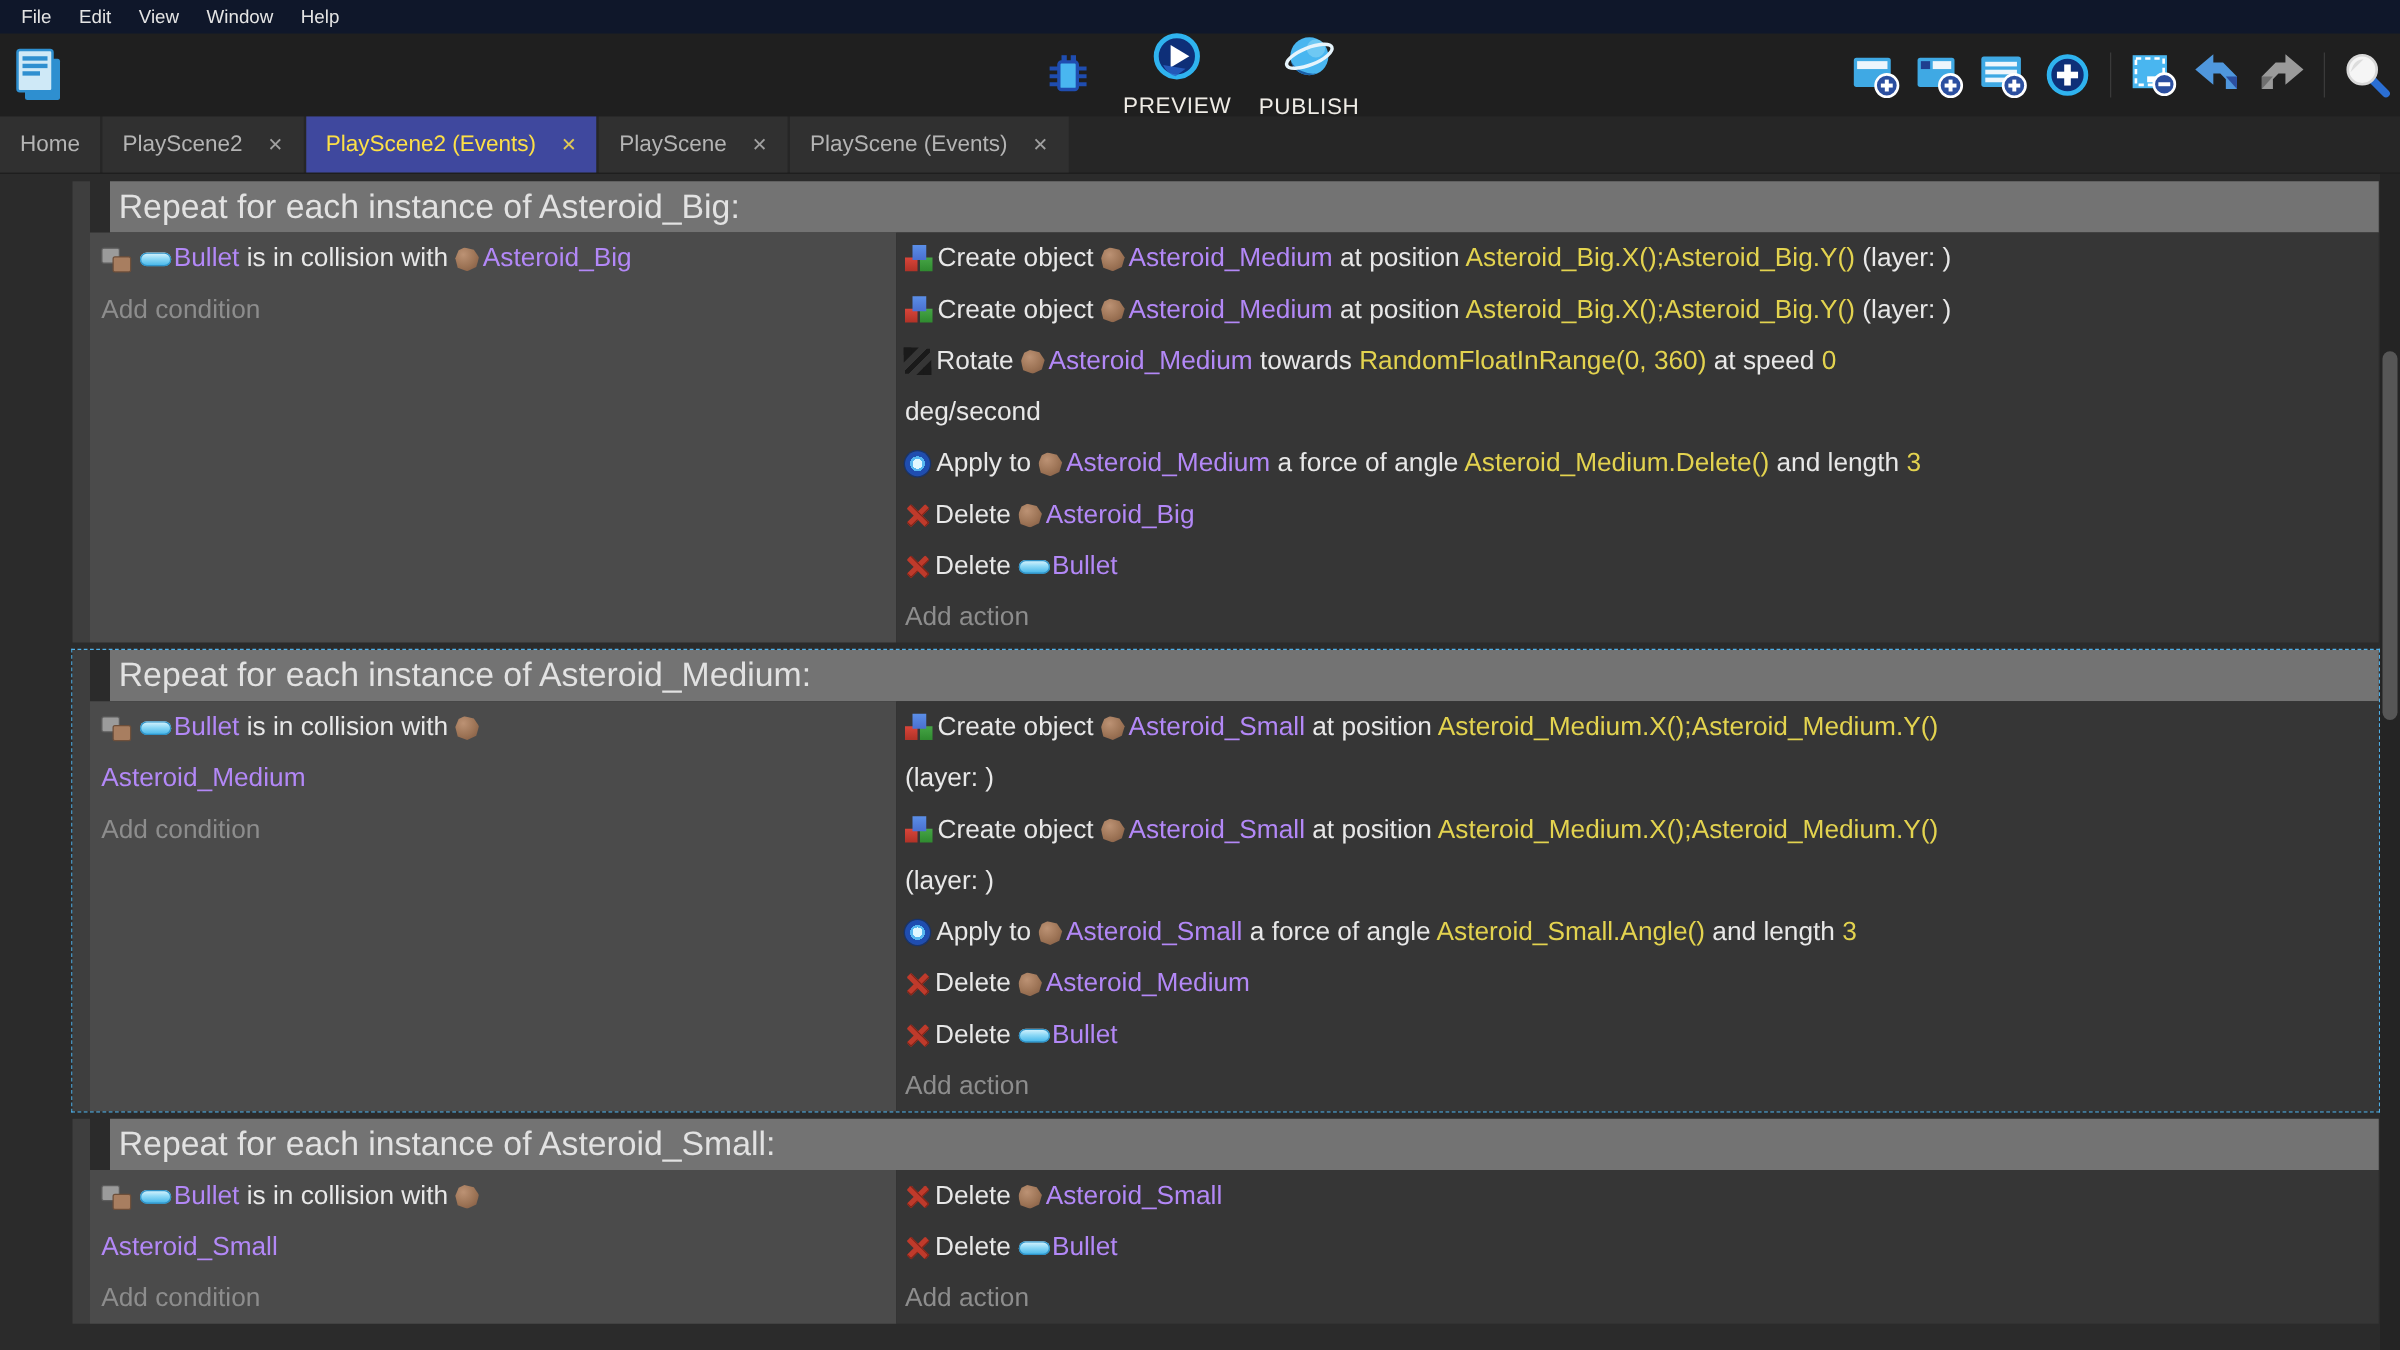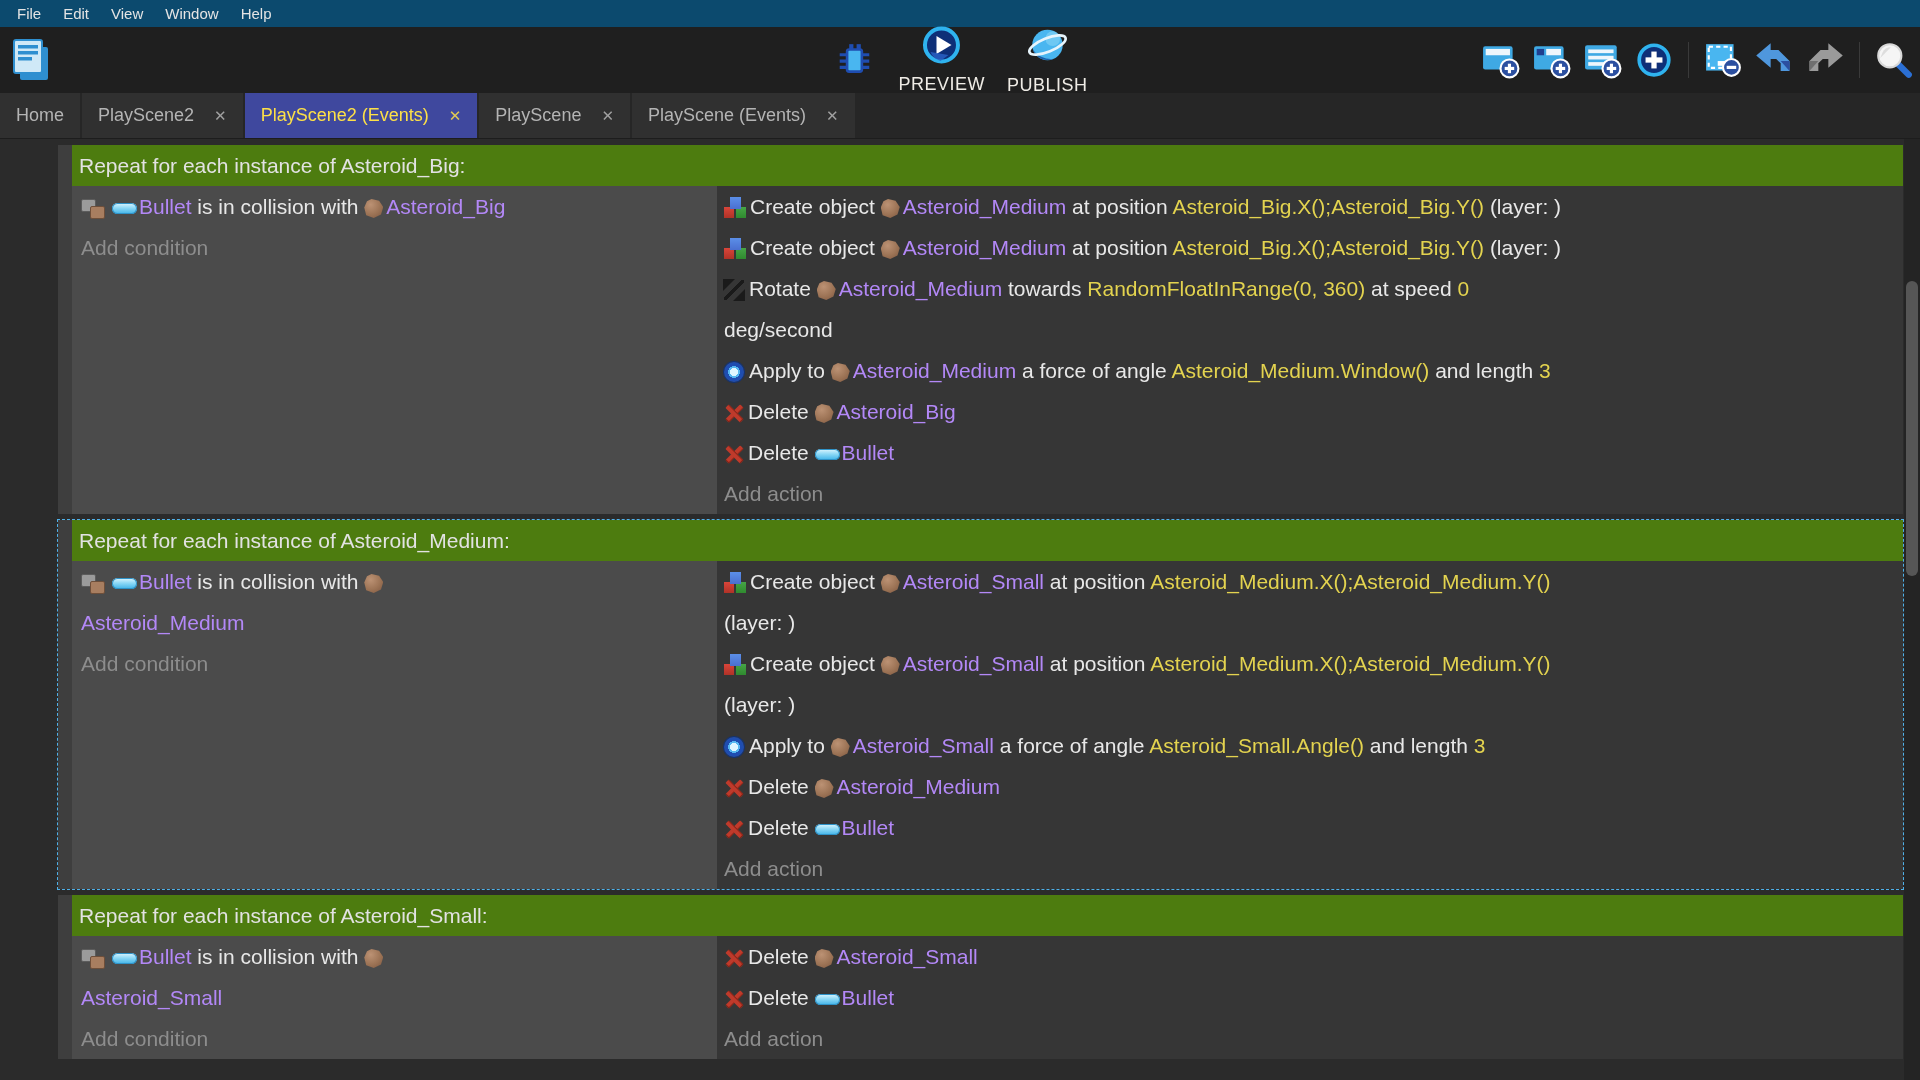--- a/index.html
+++ b/index.html
@@ -1,21 +1,21 @@
 <!DOCTYPE html>
 <html style="--obj-color: #b388f7; --expr-color: #e3d34f; --sel-color: #4fb0e8; --active-tab: #3f489e;"><head>
 <meta charset="utf-8">
 <style>
   * { margin:0; padding:0; box-sizing:border-box; }
   html,body { width:1920px; height:1080px; overflow:hidden; background:#2b2b2b;
               font-family:"Liberation Sans", sans-serif; }
   :root { --obj-color:#b388f7; --expr-color:#e3d34f; --sel-color:#4fb0e8; --active-tab:#3f489e; }
 
   
-  .menubar { height:27px; background:#0c4a6e; display:flex; align-items:center; padding-left:6px; }
+  .menubar { height:27px; background:#0f172a; display:flex; align-items:center; padding-left:6px; }
   .menu-item { color:#e4e4e4; font-size:15px; line-height:27px; padding:0 11px; cursor:default; }
 
   
   .toolbar { height:66px; background:#1f1f1f; position:relative; display:flex; align-items:center; }
   .logo-wrap { margin-left:10px; display:flex; align-items:center; }
   .toolbar-center { position:absolute; left:50%; top:0; height:66px; transform:translateX(-50%);
                     display:flex; align-items:center; gap:22px; }
   .tb-btn { display:flex; align-items:center; gap:9px; cursor:default;flex-direction:column; }
   .tb-label { color:#efece6; font-size:18px; letter-spacing:.5px; }
   .toolbar-right { position:absolute; right:4px; top:0; height:66px; display:flex; align-items:center; gap:7px; }
@@ -29,22 +29,22 @@
   .tab.active { background:var(--active-tab); color:#fde047; }
   .tab-label { pointer-events:none; }
   .tab-close { margin-left:20px; font-size:15px; opacity:.85; }
 
   
   .events { position:relative; padding:5px 16px 0 57px; height:940px; overflow:hidden; }
   .event-block { display:flex; margin-bottom:4px; border:1px dashed transparent; }
   .event-block.selected { border-color:var(--sel-color); }
   .gutter { width:14px; flex:none; background:#3e3e3e; }
   .block-main { flex:1; min-width:0; }
-  .block-header { height:41px; line-height:41px; background:#4d7c0f; color:#e2e2e2;
-                  font-size:21px; padding-left:7px; white-space:nowrap; overflow:hidden; }
+  .block-header { height:41px; line-height:41px; background:#737373; color:#e2e2e2;
+                  font-size:27px; padding-left:7px; white-space:nowrap; overflow:hidden;margin-left:16px; }
   .block-body { display:flex; align-items:stretch; }
   .cond-cell { width:645px; flex:none; background:#4b4b4b; padding-left:9px; }
   .act-cell { flex:1; min-width:0; background:#363636; padding-left:7px; }
   .row { font-size:21px; line-height:41px; color:#e8e8e8; }
   .seg-obj { color:var(--obj-color); font-weight:normal; }
   .seg-expr { color:var(--expr-color); }
   .placeholder { color:#8d8d8d; }
 
   
   .ic { display:inline-block; vertical-align:middle; position:relative; margin-right:6px; }
@@ -239,21 +239,21 @@
         <div class="block-header">Repeat for each instance of Asteroid_Big:</div>
         <div class="block-body">
           <div class="cond-cell">
             <div class="row"><span class="ic ic-collision"></span><span class="ic ic-bullet"></span><span class="seg-obj">Bullet</span><span class="seg-text"> is in collision with </span><span class="ic ic-asteroid"></span><span class="seg-obj">Asteroid_Big</span></div>
             <div class="row placeholder">Add condition</div>
           </div>
           <div class="act-cell">
             <div class="row"><span class="ic ic-create"></span><span class="seg-text">Create object </span><span class="ic ic-asteroid"></span><span class="seg-obj">Asteroid_Medium</span><span class="seg-text"> at position </span><span class="seg-expr">Asteroid_Big.X();Asteroid_Big.Y()</span><span class="seg-text"> (layer: )</span></div>
             <div class="row"><span class="ic ic-create"></span><span class="seg-text">Create object </span><span class="ic ic-asteroid"></span><span class="seg-obj">Asteroid_Medium</span><span class="seg-text"> at position </span><span class="seg-expr">Asteroid_Big.X();Asteroid_Big.Y()</span><span class="seg-text"> (layer: )</span></div>
             <div class="row"><span class="ic ic-rotate"></span><span class="seg-text">Rotate </span><span class="ic ic-asteroid"></span><span class="seg-obj">Asteroid_Medium</span><span class="seg-text"> towards </span><span class="seg-expr">RandomFloatInRange(0, 360)</span><span class="seg-text"> at speed </span><span class="seg-expr">0</span><br><span class="seg-text">deg/second</span></div>
-            <div class="row"><span class="ic ic-force"></span><span class="seg-text">Apply to </span><span class="ic ic-asteroid"></span><span class="seg-obj">Asteroid_Medium</span><span class="seg-text"> a force of angle </span><span class="seg-expr">Asteroid_Medium.Window()</span><span class="seg-text"> and length </span><span class="seg-expr">3</span></div>
+            <div class="row"><span class="ic ic-force"></span><span class="seg-text">Apply to </span><span class="ic ic-asteroid"></span><span class="seg-obj">Asteroid_Medium</span><span class="seg-text"> a force of angle </span><span class="seg-expr">Asteroid_Medium.Delete()</span><span class="seg-text"> and length </span><span class="seg-expr">3</span></div>
             <div class="row"><span class="ic ic-delete"></span><span class="seg-text">Delete </span><span class="ic ic-asteroid"></span><span class="seg-obj">Asteroid_Big</span></div>
             <div class="row"><span class="ic ic-delete"></span><span class="seg-text">Delete </span><span class="ic ic-bullet"></span><span class="seg-obj">Bullet</span></div>
             <div class="row placeholder">Add action</div>
           </div>
         </div>
       </div>
     </div>
     <div class="event-block selected">
       <div class="gutter"></div>
       <div class="block-main">

